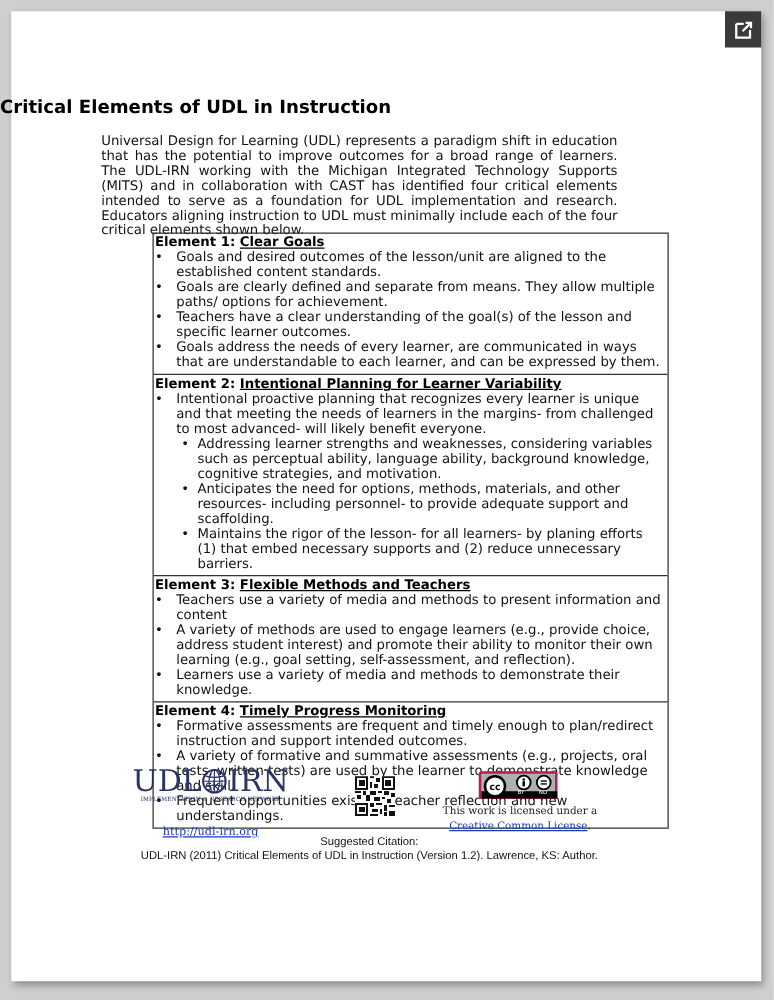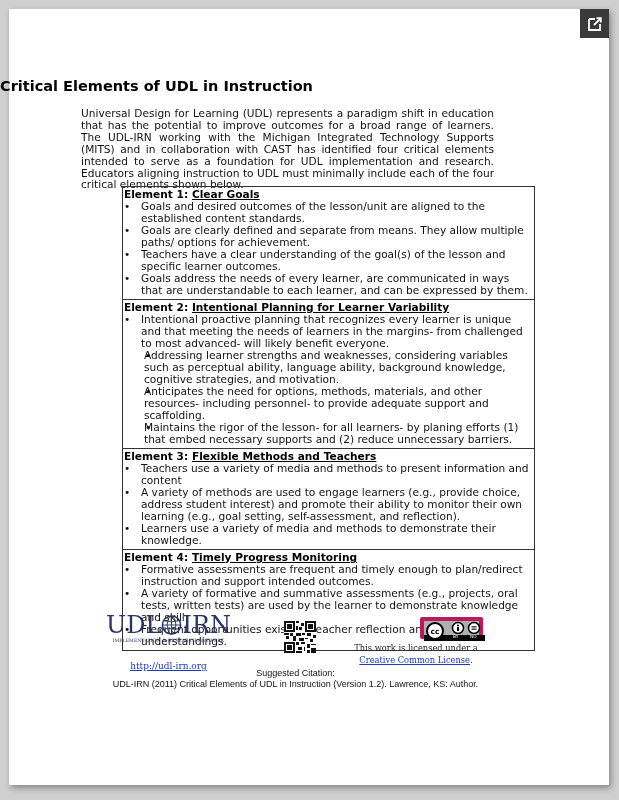--- a/index.html
+++ b/index.html
@@ -31,37 +31,37 @@
   .element { border-bottom: 1.5px solid #333; padding: 1px 2px 3px 1px; }
   .element:last-child { border-bottom: none; }
   .el-head { font-weight: bold; font-size: 10.6px; line-height: 12px; color: #000; }
   .el-head .u { text-decoration: underline; }
   ul { margin: 0; padding: 0; list-style: none; }
   li.b1 {
     position: relative; padding-left: 17px; font-size: 10.6px; line-height: 12px; color: #111;
   }
   li.b1::before { content: "•"; position: absolute; left: 0; top: 0; }
   li.b2 {
-    position: relative; padding-left: 20px; font-size: 10.6px; line-height: 12px; color: #111;
+    position: relative; padding-left: 34px; font-size: 10.6px; line-height: 12px; color: #111;
   }
   li.b2::before { content: "•"; position: absolute; left: 21px; top: 0; }
   .logo-udl {
     position: absolute; left: 106px; top: 613px; width: 125px; height: 45px; text-align: center;
   }
   .logo-word {
     font-family: "DejaVu Serif", serif; font-size: 24px; color: #2a3566; line-height: 24px;
     display: flex; align-items: center; justify-content: center; gap: 0;
   }
   .logo-word .b { font-weight: normal; }
   .logo-sub { font-family: "DejaVu Serif", serif; font-size: 4.6px; color: #2a3566; letter-spacing: 0.1px; margin-top: 1px; }
   .logo-link { font-family: "DejaVu Serif", serif; font-size: 9px; color: #1a3ab8; text-decoration: underline; margin-top: 18px; }
   .qr { position: absolute; left: 284px; top: 621px; width: 32px; height: 32px; }
   .cc-badge {
     position: absolute; left: 383px; top: 617px; width: 63px; height: 22px;
-    background: #aab2ab; border: 4px solid #be185d; box-sizing: border-box; border-radius: 2px; margin-left: 37px;
+    background: #aab2ab; border: 2px solid #be185d; box-sizing: border-box; border-radius: 2px;
   }
   .cc-text {
     position: absolute; left: 350px; top: 642px; width: 132px; text-align: center;
     font-family: "DejaVu Serif", serif; font-size: 8.3px; line-height: 12px; color: #222;
   }
   .cc-text a { color: #1a3ab8; text-decoration: underline; }
   .citation {
     position: absolute; left: 0; width: 591px; top: 668px; text-align: center;
     font-family: "Liberation Sans", sans-serif; font-size: 9px; line-height: 10.5px; color: #111;
   }

